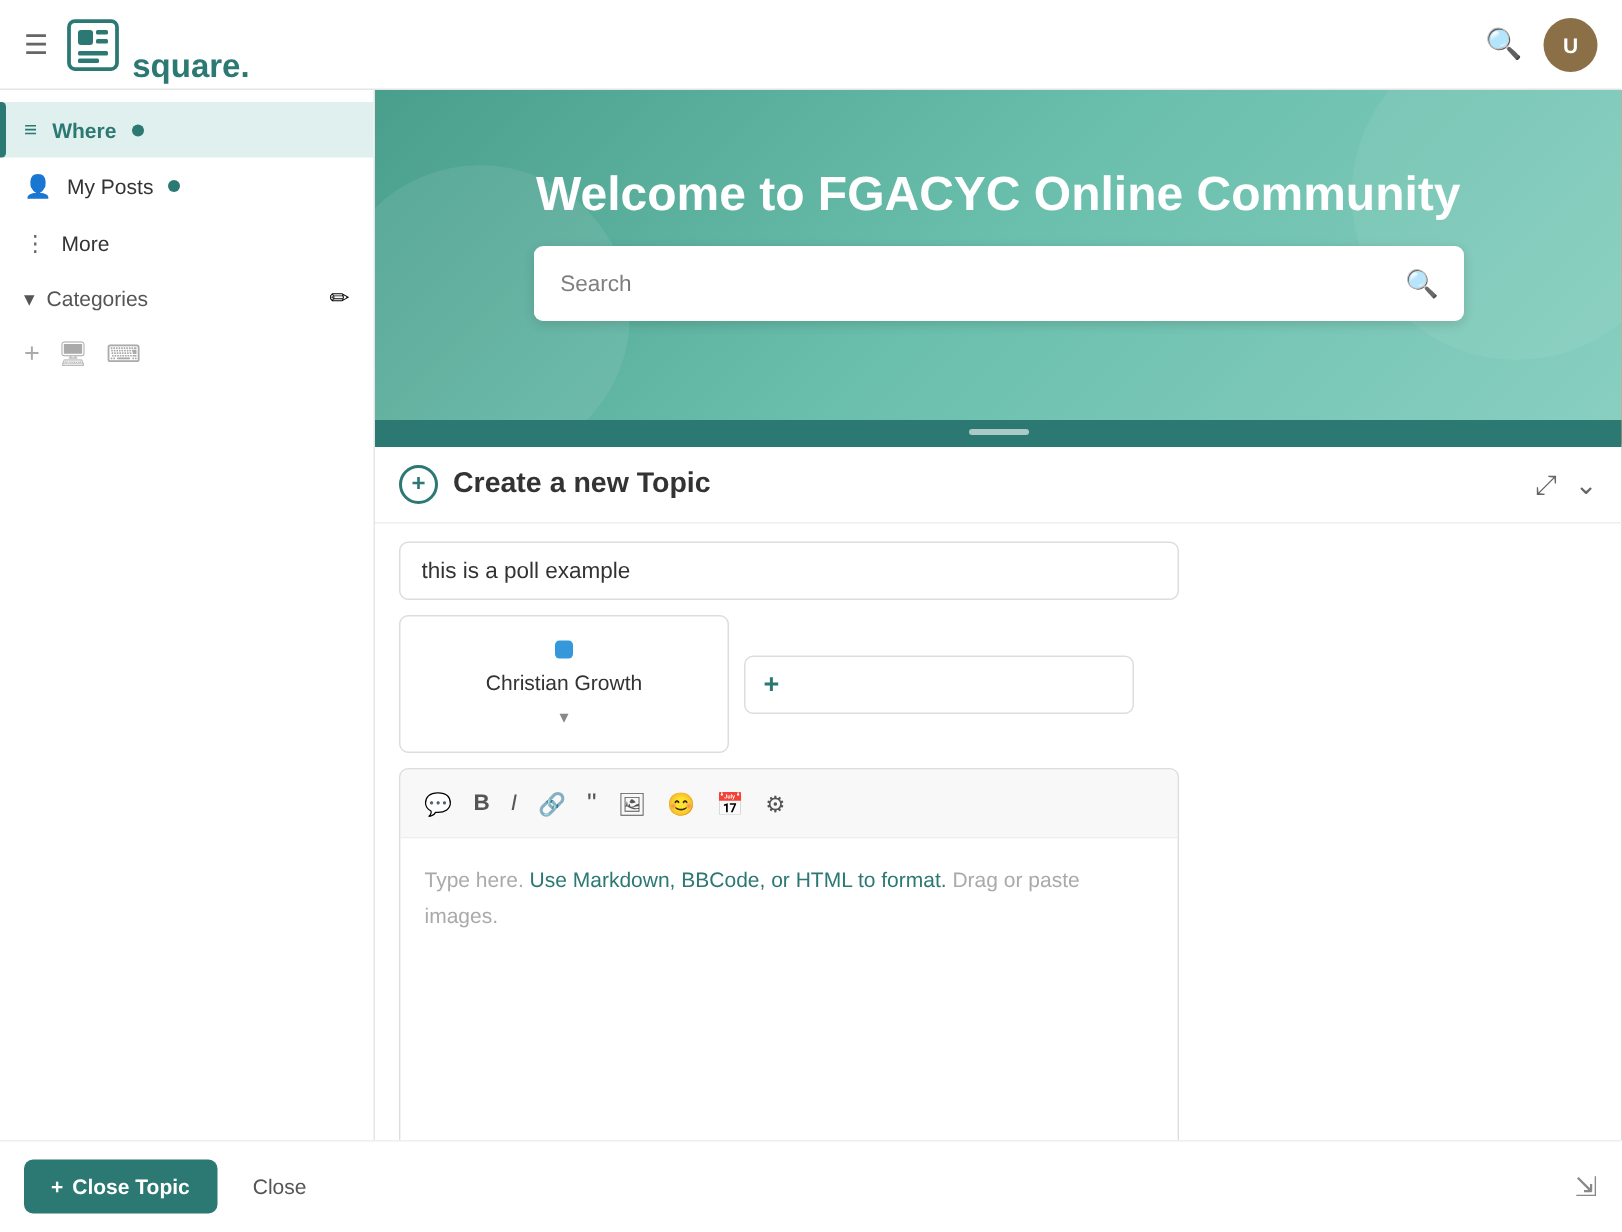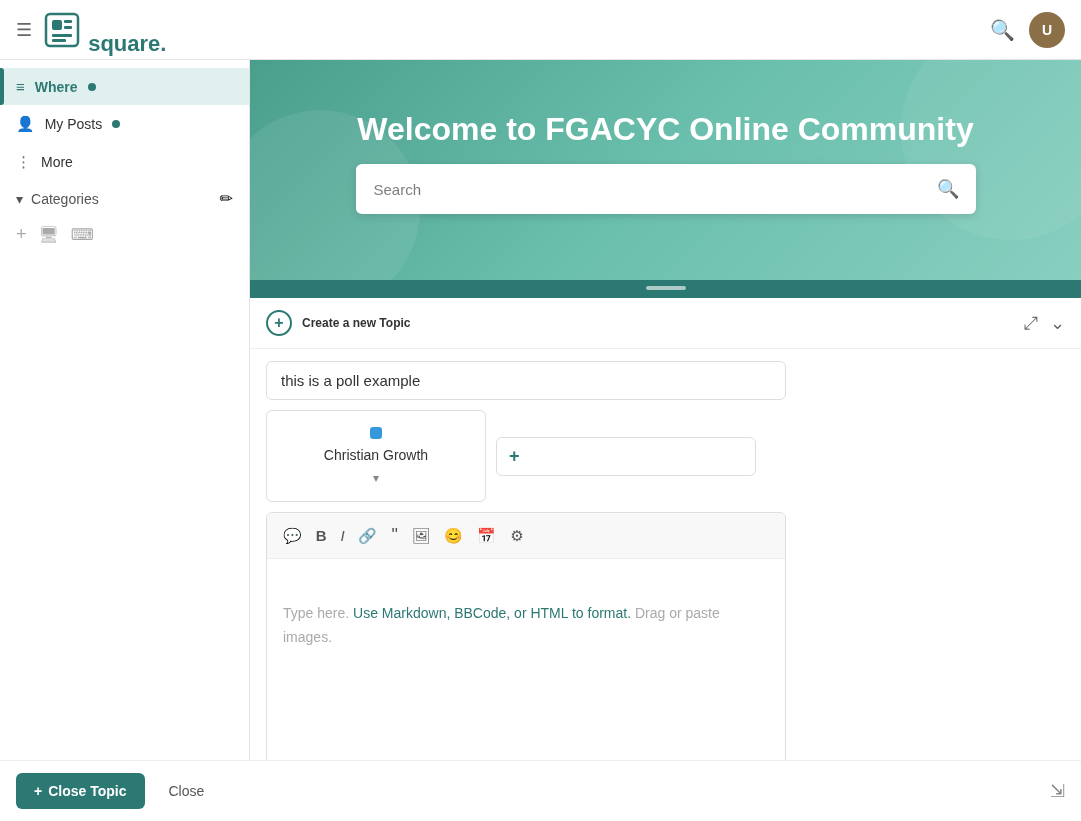--- a/index.html
+++ b/index.html
@@ -266,21 +266,21 @@
       border: 2px solid #2c7873;
       color: #2c7873;
       display: flex;
       align-items: center;
       justify-content: center;
       font-size: 16px;
       font-weight: bold;
       cursor: pointer;
     }
     .composer-title-text {
-      font-size: 12px;
+      font-size: 19px;
       font-weight: 600;
       color: #333;
     }
     .composer-header-right {
       display: flex;
       align-items: center;
       gap: 12px;
     }
     .composer-icon-btn {
       background: none;
@@ -388,21 +388,20 @@
     }
     .editor-body {
       min-height: 280px;
       padding: 16px;
       background: #fff;
     }
     .editor-placeholder {
       color: #aaa;
       font-size: 14px;
       line-height: 1.7;
-      margin-top: 27px;
     }
     .editor-placeholder a {
       color: #2c7873;
       text-decoration: none;
     }
 
     
     .composer-footer {
       position: fixed;
       bottom: 0;

